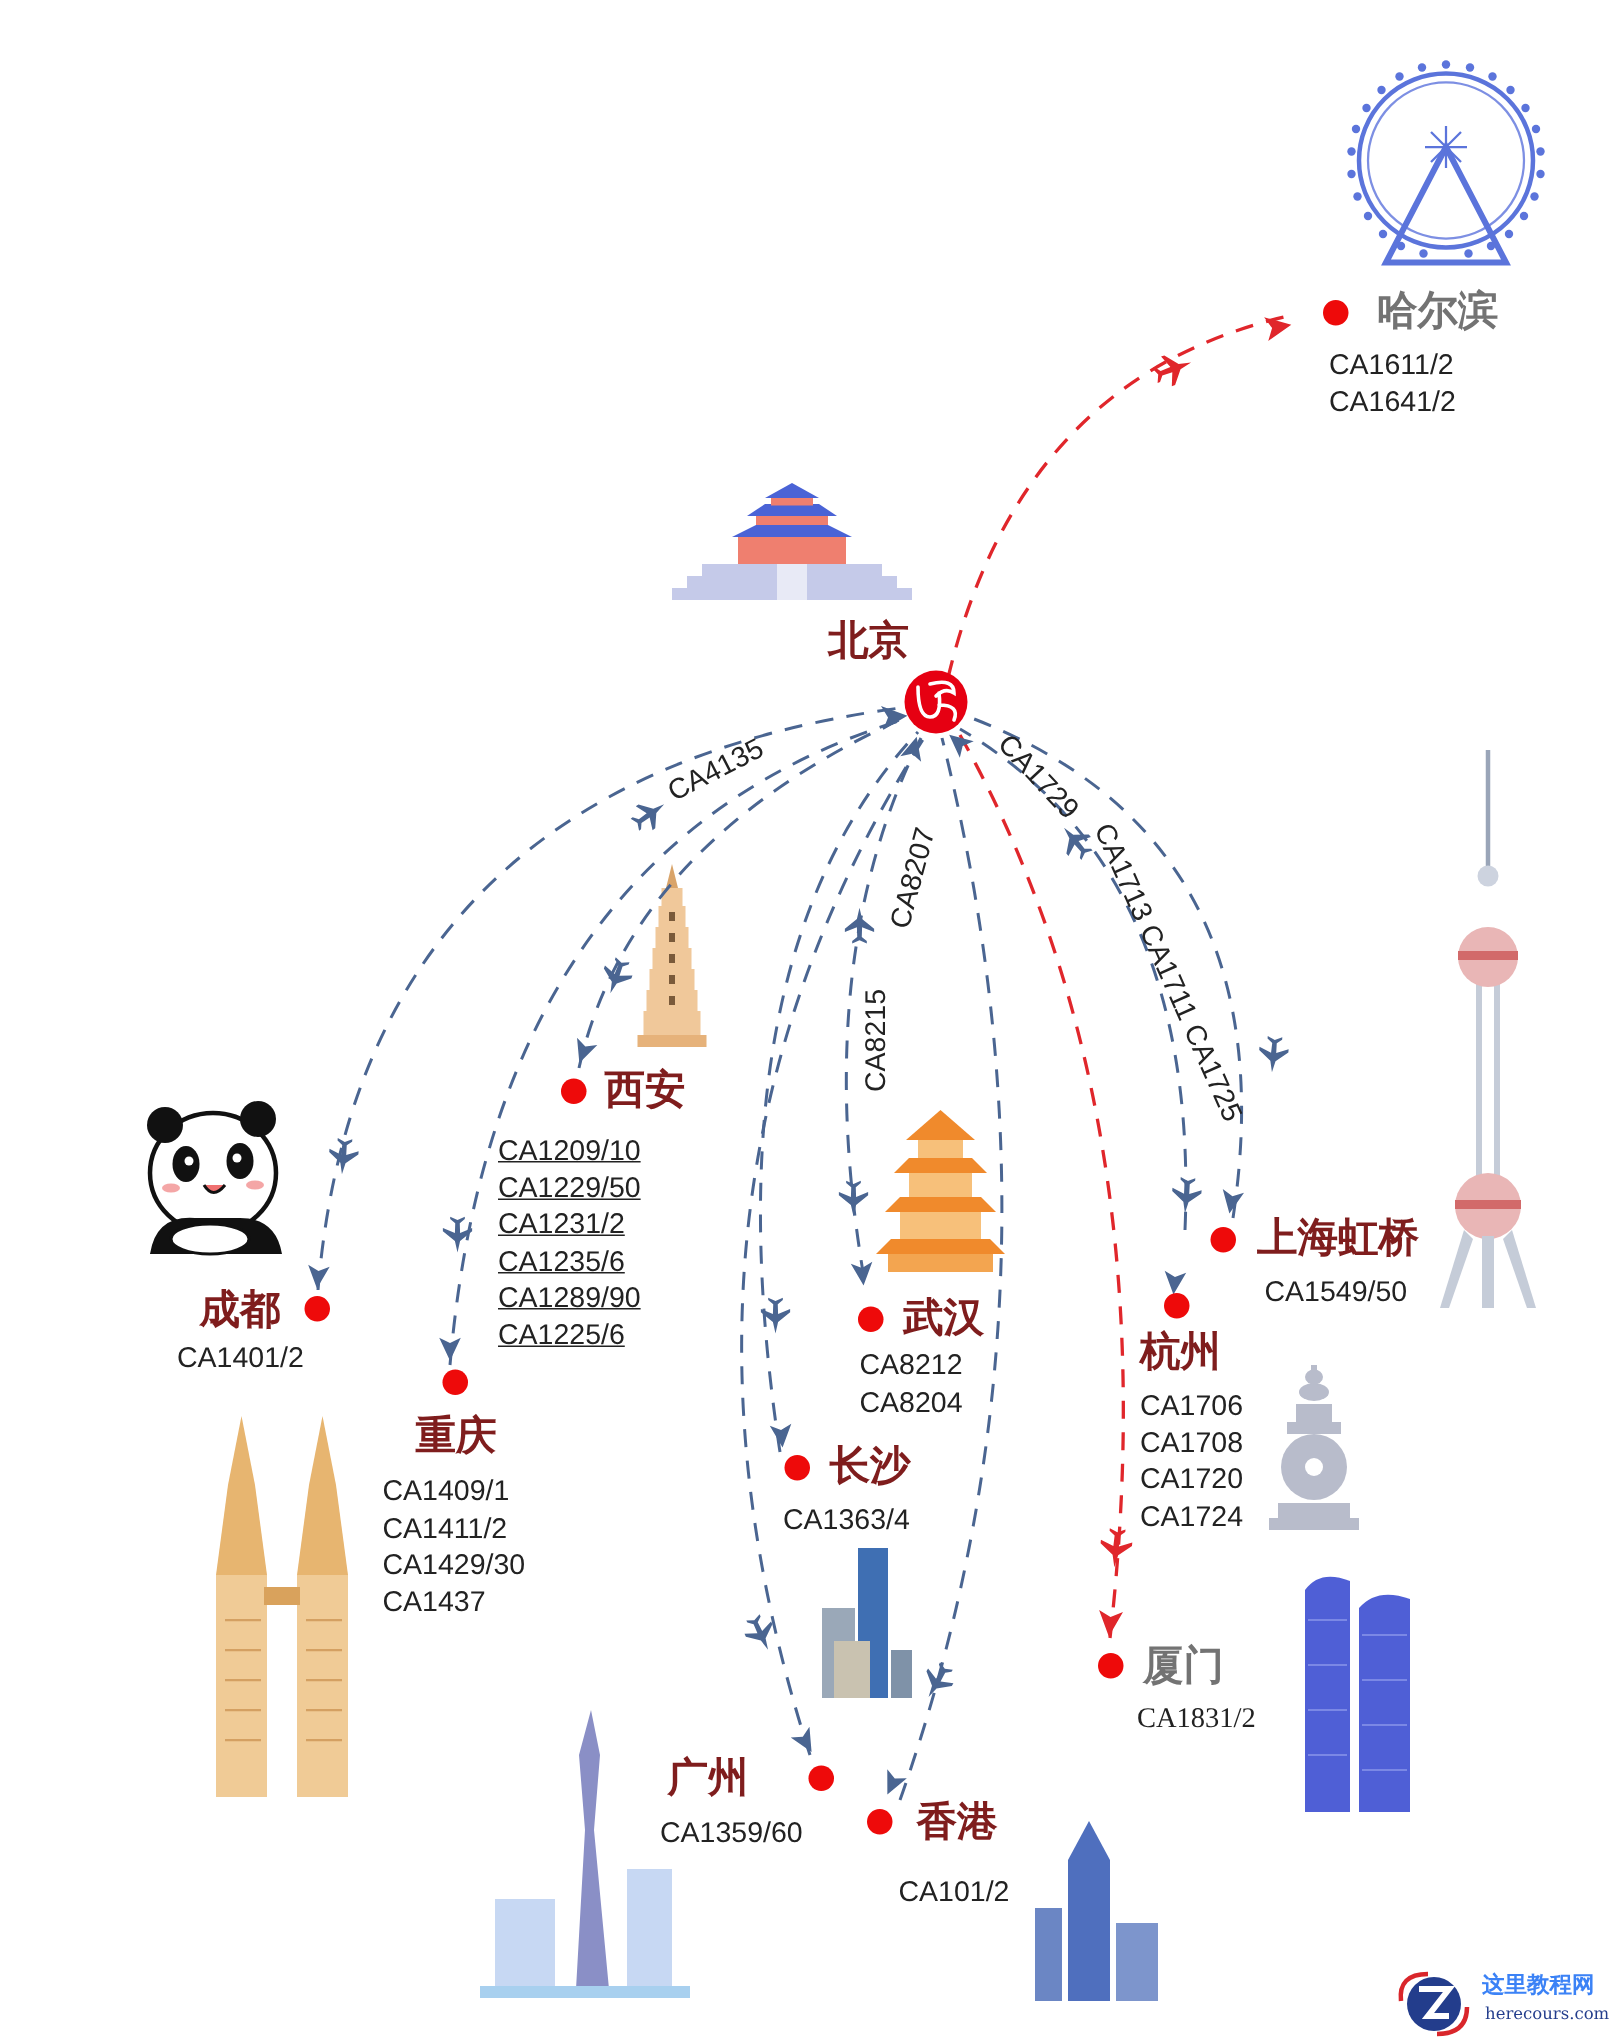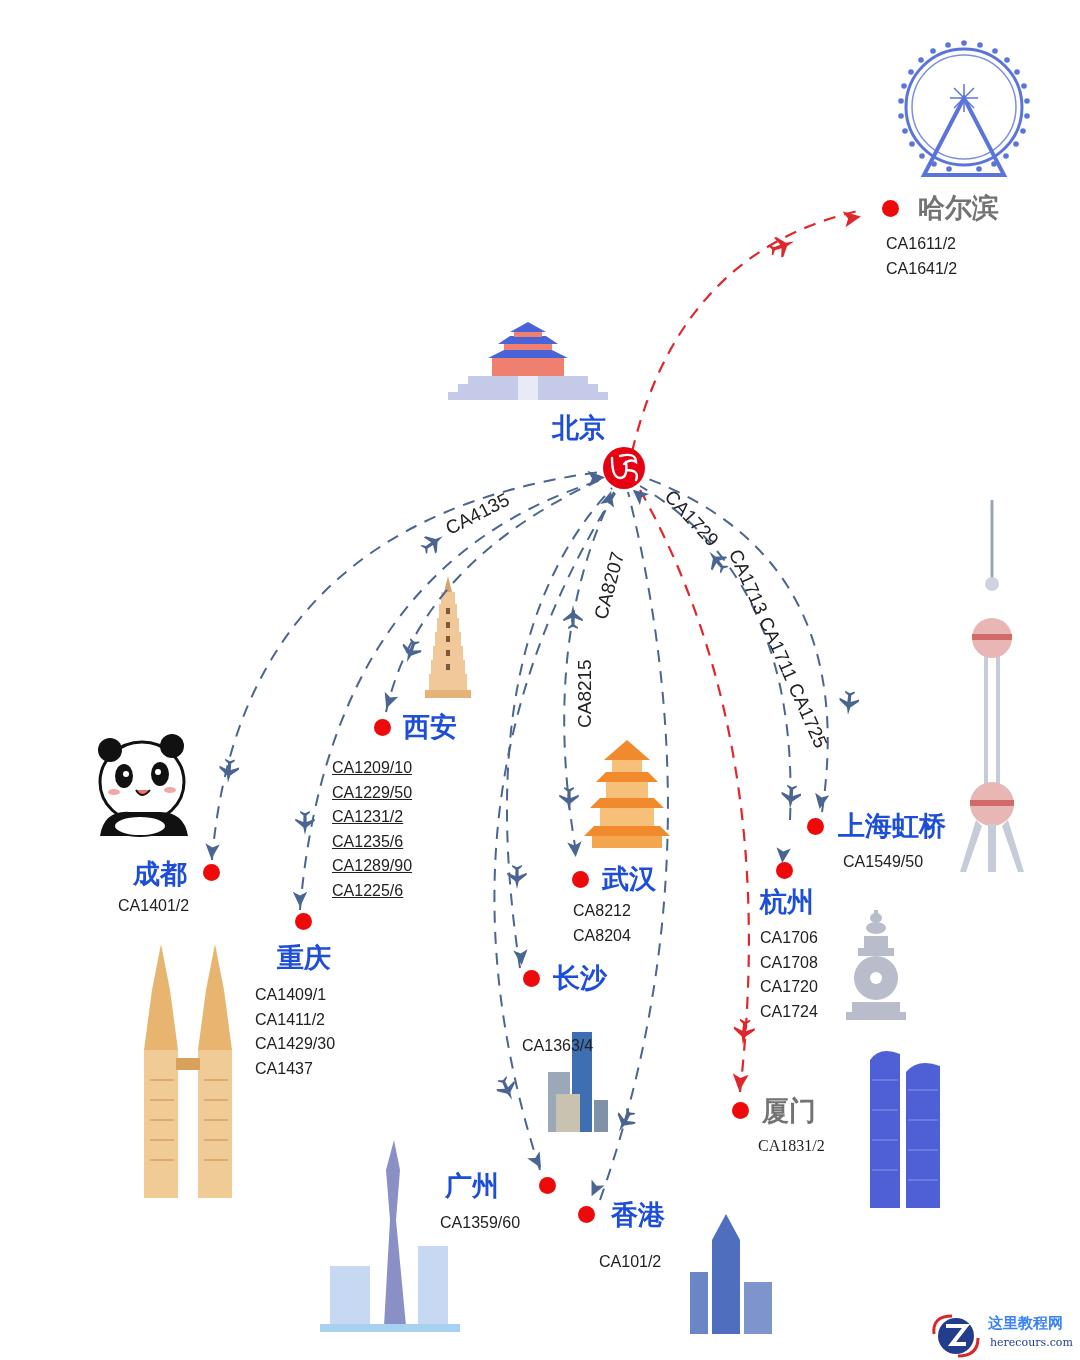--- a/index.html
+++ b/index.html
@@ -1,20 +1,20 @@
 <!DOCTYPE html>
 <html><head>
 <meta charset="utf-8">
 <style>
   html,body{margin:0;padding:0;background:#ffffff;}
   body{width:1080px;height:1360px;position:relative;overflow:hidden;font-family:"Liberation Sans",sans-serif;}
   svg.map{position:absolute;left:0;top:0;}
-  .city{position:absolute;font-family:"DejaVu Serif","Liberation Serif",serif;font-weight:bold;font-size:27px;color:#1d4ed8;white-space:nowrap;line-height:1;}
+  .city{position:absolute;font-family:"DejaVu Serif","Liberation Serif",serif;font-weight:bold;font-size:27px;color:#7f1d1d;white-space:nowrap;line-height:1;}
   .city.red{color:#737373;}
-  .codes{position:absolute;font-family:"Liberation Sans",sans-serif;font-size:16px;color:#222;line-height:24.5px;white-space:nowrap;}
+  .codes{position:absolute;font-family:"Liberation Sans",sans-serif;font-size:19px;color:#222;line-height:24.5px;white-space:nowrap;}
   .dot{position:absolute;width:17px;height:17px;border-radius:50%;background:#ee0a0a;}
   .rlabel{position:absolute;font-family:"Liberation Sans",sans-serif;font-size:19px;color:#222;white-space:nowrap;transform-origin:left top;}
   .wm{position:absolute;left:928px;top:1310px;width:150px;height:50px;}
   .wm-t1{position:absolute;left:60px;top:4px;font-family:"DejaVu Serif",serif;font-weight:bold;font-size:15px;color:#3b82f6;}
   .wm-t2{position:absolute;left:62px;top:26px;font-family:"DejaVu Serif",serif;font-size:11px;color:#233d8c;}
 </style>
 </head>
 <body>
 
 <svg class="map" width="1080" height="1360" viewBox="0 0 1080 1360">
@@ -301,21 +301,21 @@
 
 <div class="dot" style="left:572px;top:871px;"></div>
 <div class="city" style="left:602px;top:865px;">武汉</div>
 <div class="codes" style="left:573px;top:899px;">
   <div>CA8212</div>
   <div>CA8204</div>
 </div>
 
 <div class="dot" style="left:523px;top:970px;"></div>
 <div class="city" style="left:553px;top:964px;">长沙</div>
-<div class="codes" style="left:522px;top:1002px;margin-top:32px;">
+<div class="codes" style="left:522px;top:1002px;">
   <div>CA1363/4</div>
 </div>
 
 <div class="city" style="left:445px;top:1172px;">广州</div>
 <div class="dot" style="left:539px;top:1177px;"></div>
 <div class="codes" style="left:440px;top:1211px;">
   <div>CA1359/60</div>
 </div>
 
 <div class="dot" style="left:578px;top:1206px;"></div>

